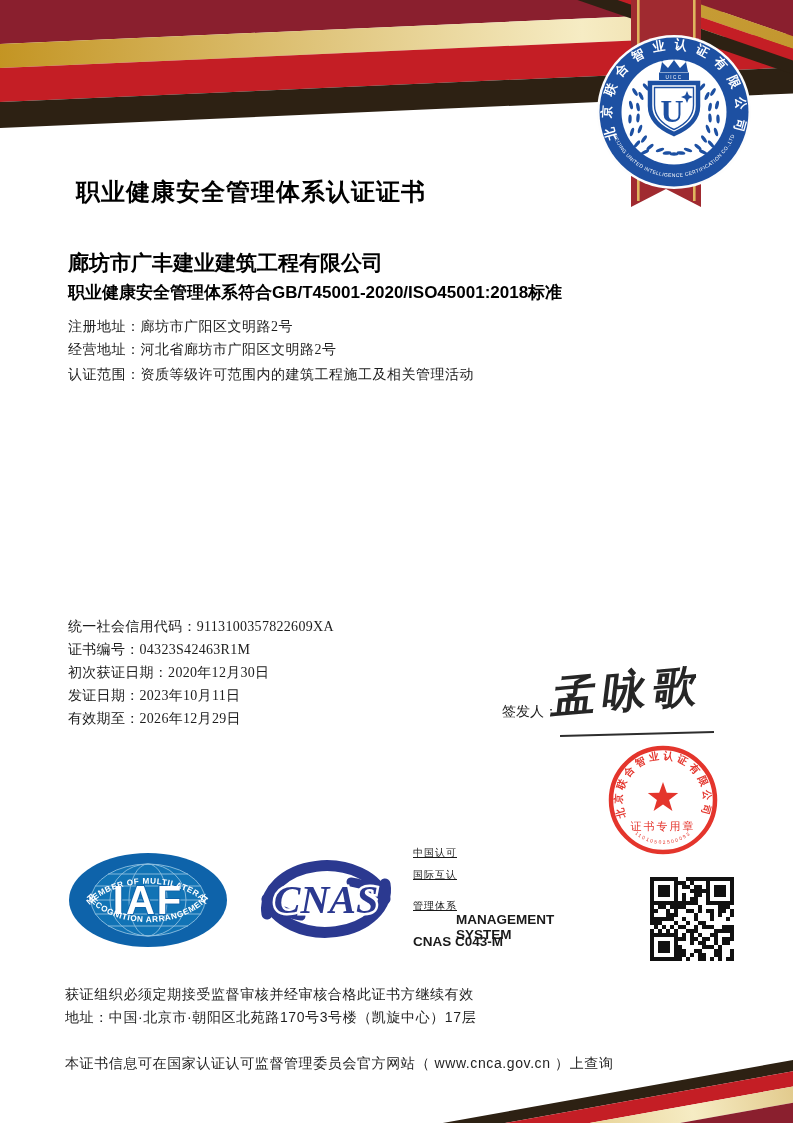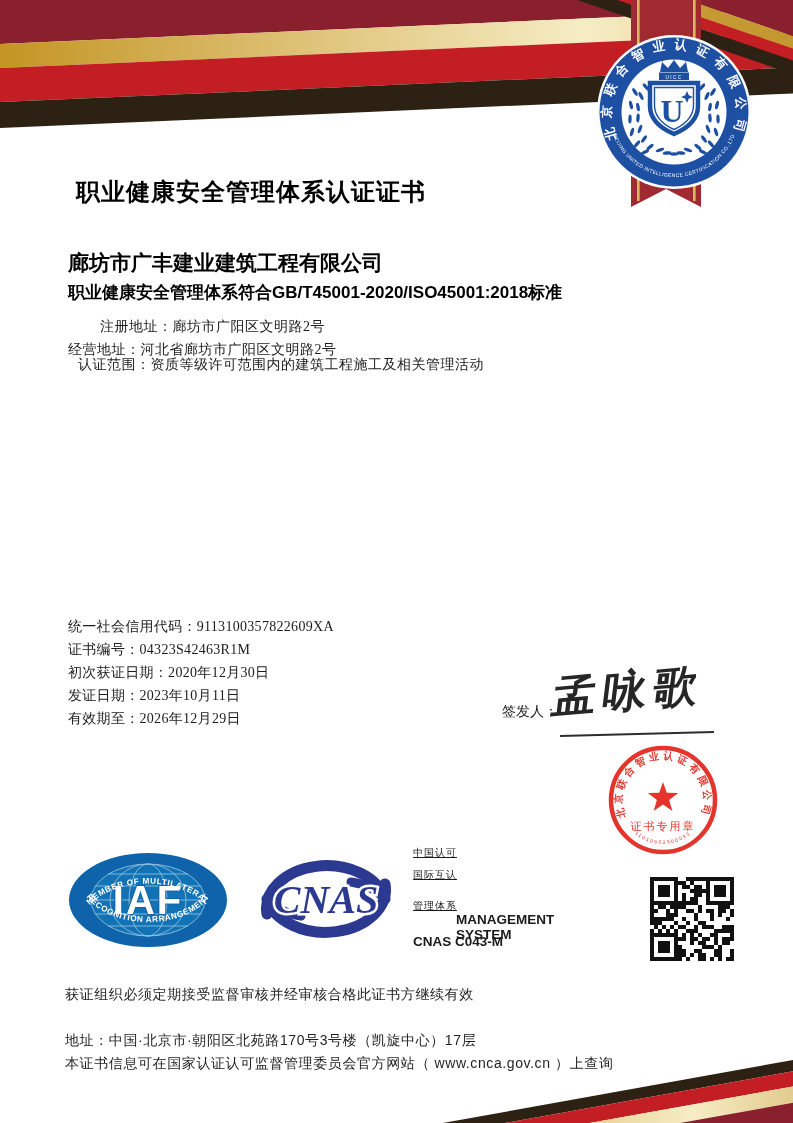--- a/index.html
+++ b/index.html
@@ -130,27 +130,27 @@
       <rect x="300" y="1086" width="700" height="16" fill="url(#goldB)"></rect>
       <rect x="300" y="1102" width="700" height="120" fill="#8a1f2e"></rect>
     </g>
   </svg>
 
   <div class="abs" id="title">职业健康安全管理体系认证证书</div>
 
   <div class="abs" id="company">廊坊市广丰建业建筑工程有限公司</div>
   <div class="abs" id="standard">职业健康安全管理体系符合GB/T45001-2020/ISO45001:2018标准</div>
 
-  <div class="abs fieldline" style="top:318px;margin-left:32px;">
+  <div class="abs fieldline" style="top:318px;">
     <span>注册地址：</span><span class="val">廊坊市广阳区文明路2号</span>
   </div>
   <div class="abs fieldline" style="top:341px;text-align:center;">
     <span>经营地址：</span><span class="val">河北省廊坊市广阳区文明路2号</span>
   </div>
-  <div class="abs fieldline" style="top:356px;margin-left:10px;">
+  <div class="abs fieldline" style="top:366px;">
     <span>认证范围：</span><span class="val">资质等级许可范围内的建筑工程施工及相关管理活动</span>
   </div>
 
   <div class="abs cred" style="top:618px;">
     <span>统一社会信用代码：</span><span class="val">9113100357822609XA</span>
   </div>
   <div class="abs cred" style="top:641px;">
     <span>证书编号：</span><span class="val">04323S42463R1M</span>
   </div>
   <div class="abs cred" style="top:664px;">
@@ -393,16 +393,16 @@
       <rect x="56" y="0" width="28" height="28"></rect>
         <rect x="60" y="4" width="20" height="20" fill="#ffffff"></rect>
         <rect x="64" y="8" width="12" height="12"></rect>
       <rect x="0" y="56" width="28" height="28"></rect>
         <rect x="4" y="60" width="20" height="20" fill="#ffffff"></rect>
         <rect x="8" y="64" width="12" height="12"></rect>
     </g>
   </svg>
 
   <div class="abs footline" style="top:986px;">获证组织必须定期接受监督审核并经审核合格此证书方继续有效</div>
-  <div class="abs footline" style="top:1009px;margin-top:23px;">地址：中国·北京市·朝阳区北苑路170号3号楼（凯旋中心）17层</div>
+  <div class="abs footline" style="top:1009px;">地址：中国·北京市·朝阳区北苑路170号3号楼（凯旋中心）17层</div>
   <div class="abs footline" style="top:1055px;">本证书信息可在国家认证认可监督管理委员会官方网站（ www.cnca.gov.cn ）上查询</div>
 
 </div>
 
 </body></html>

